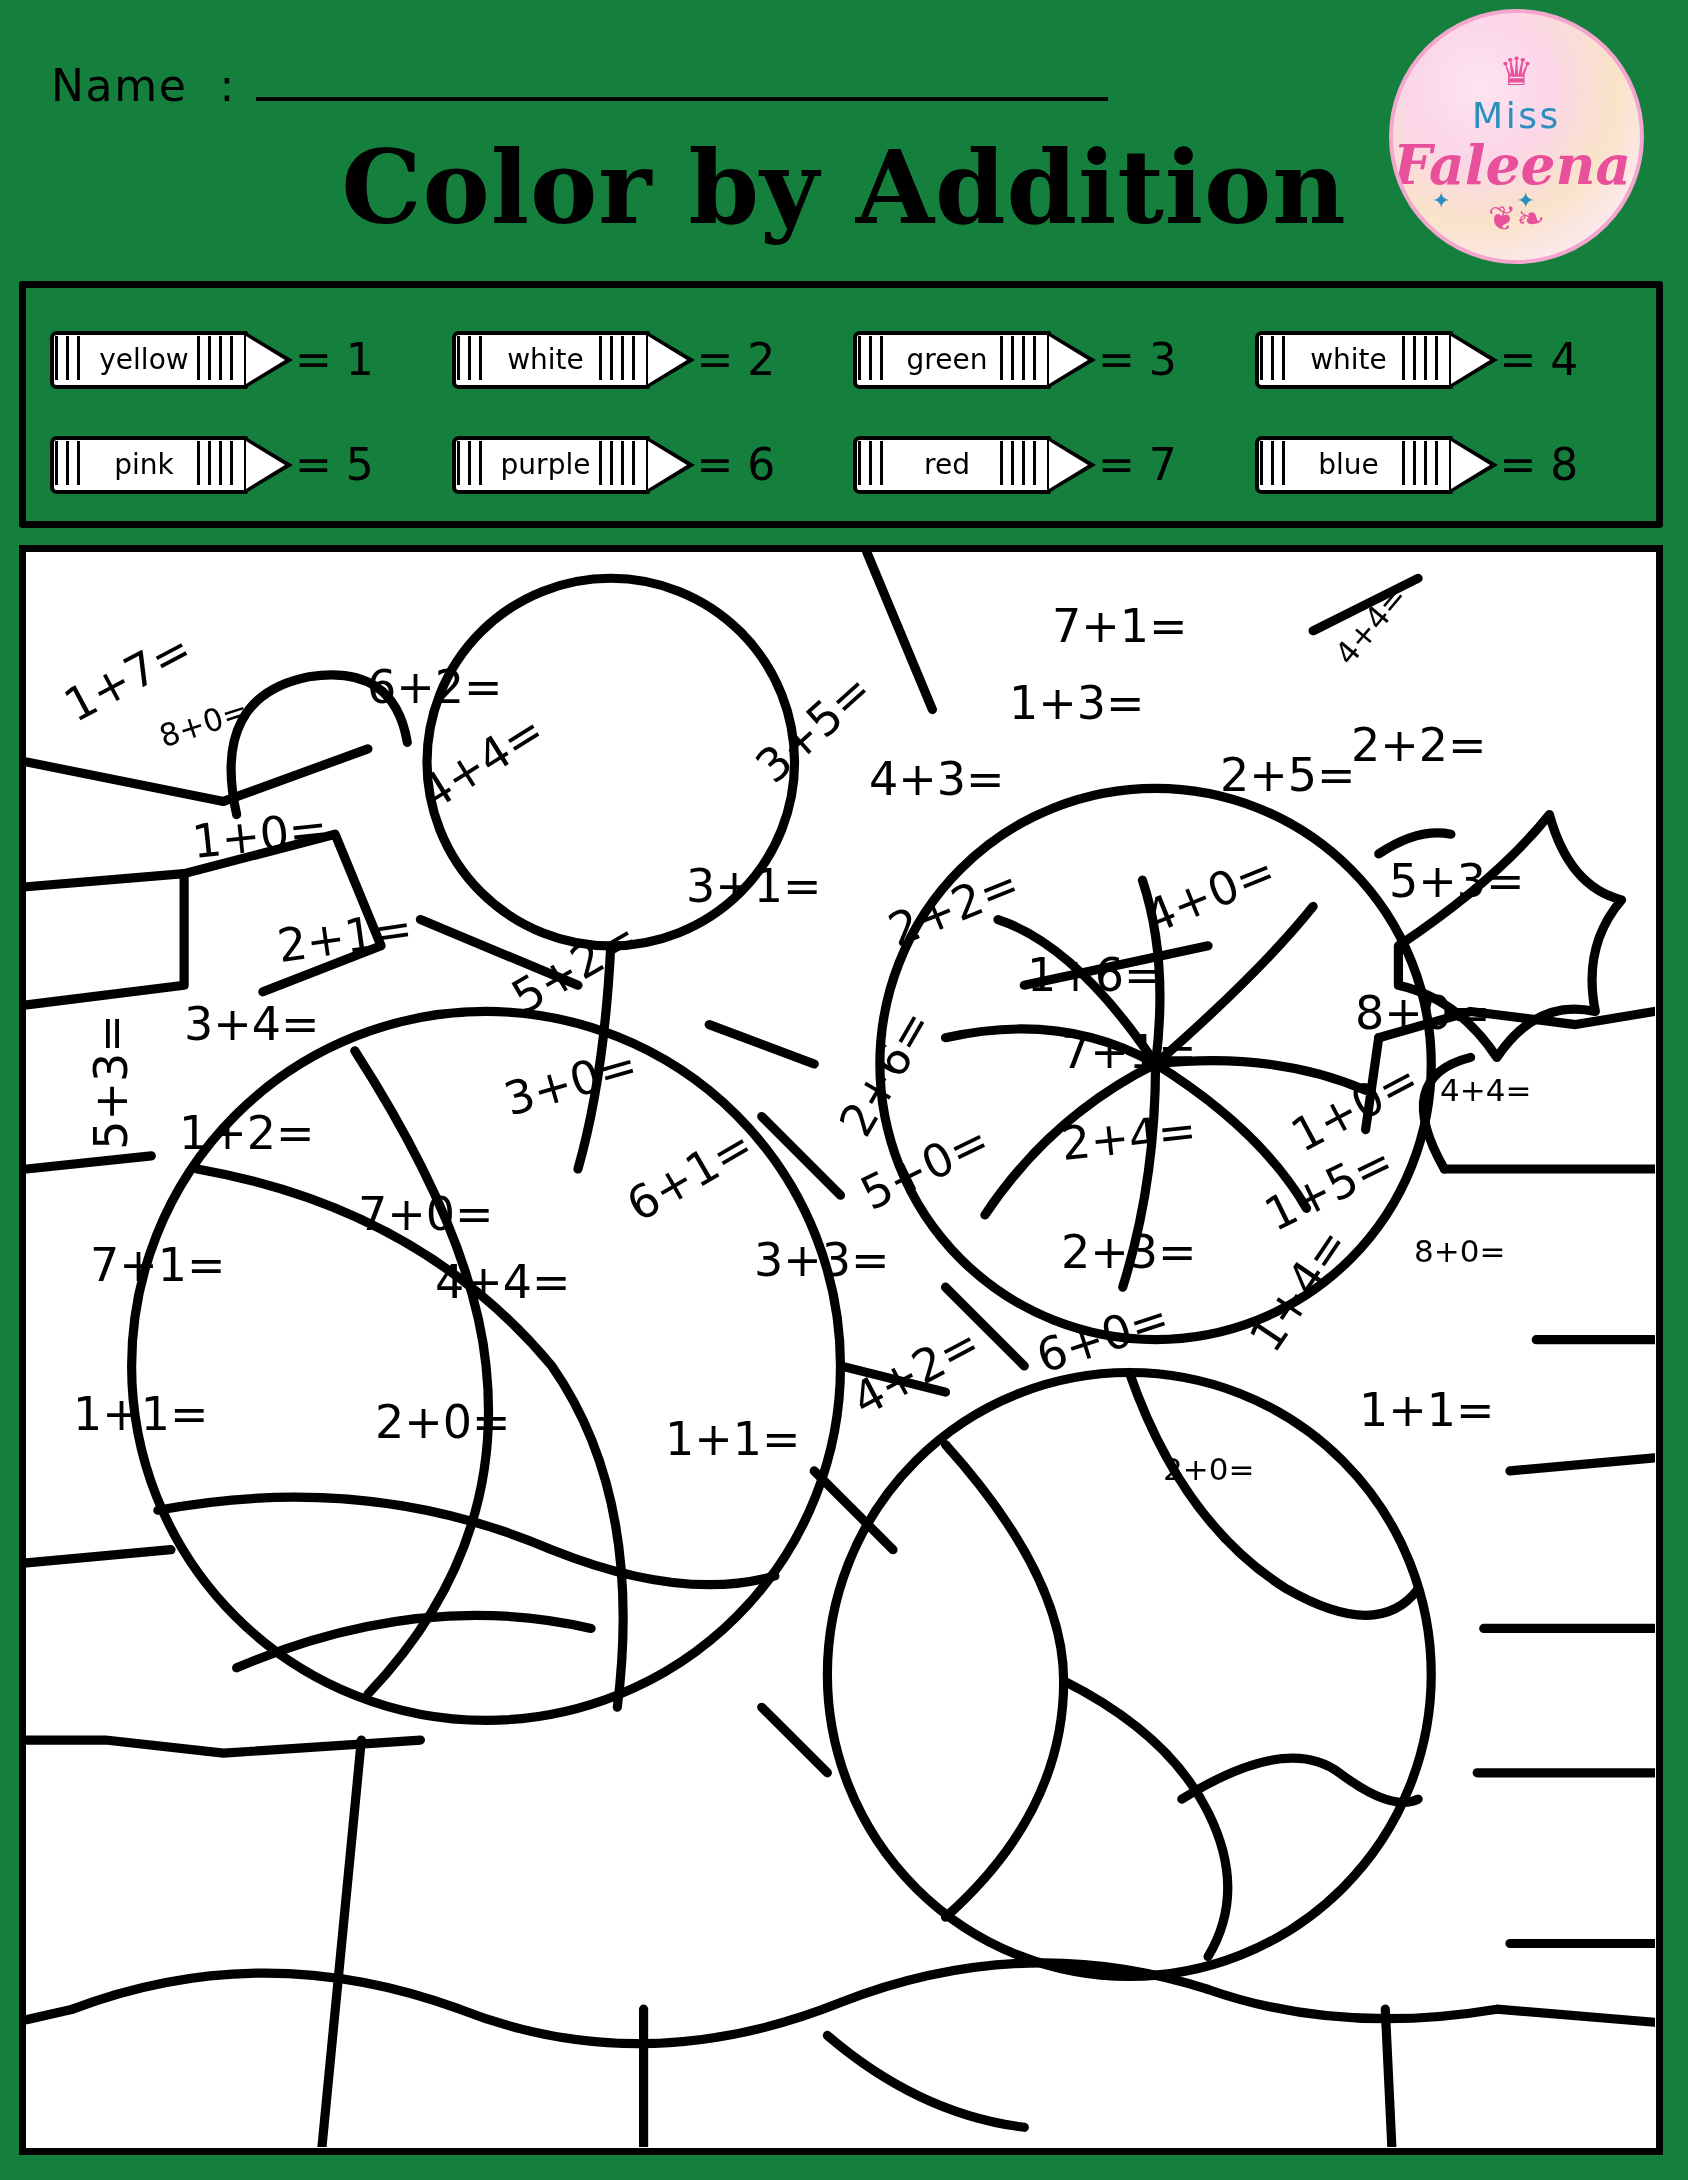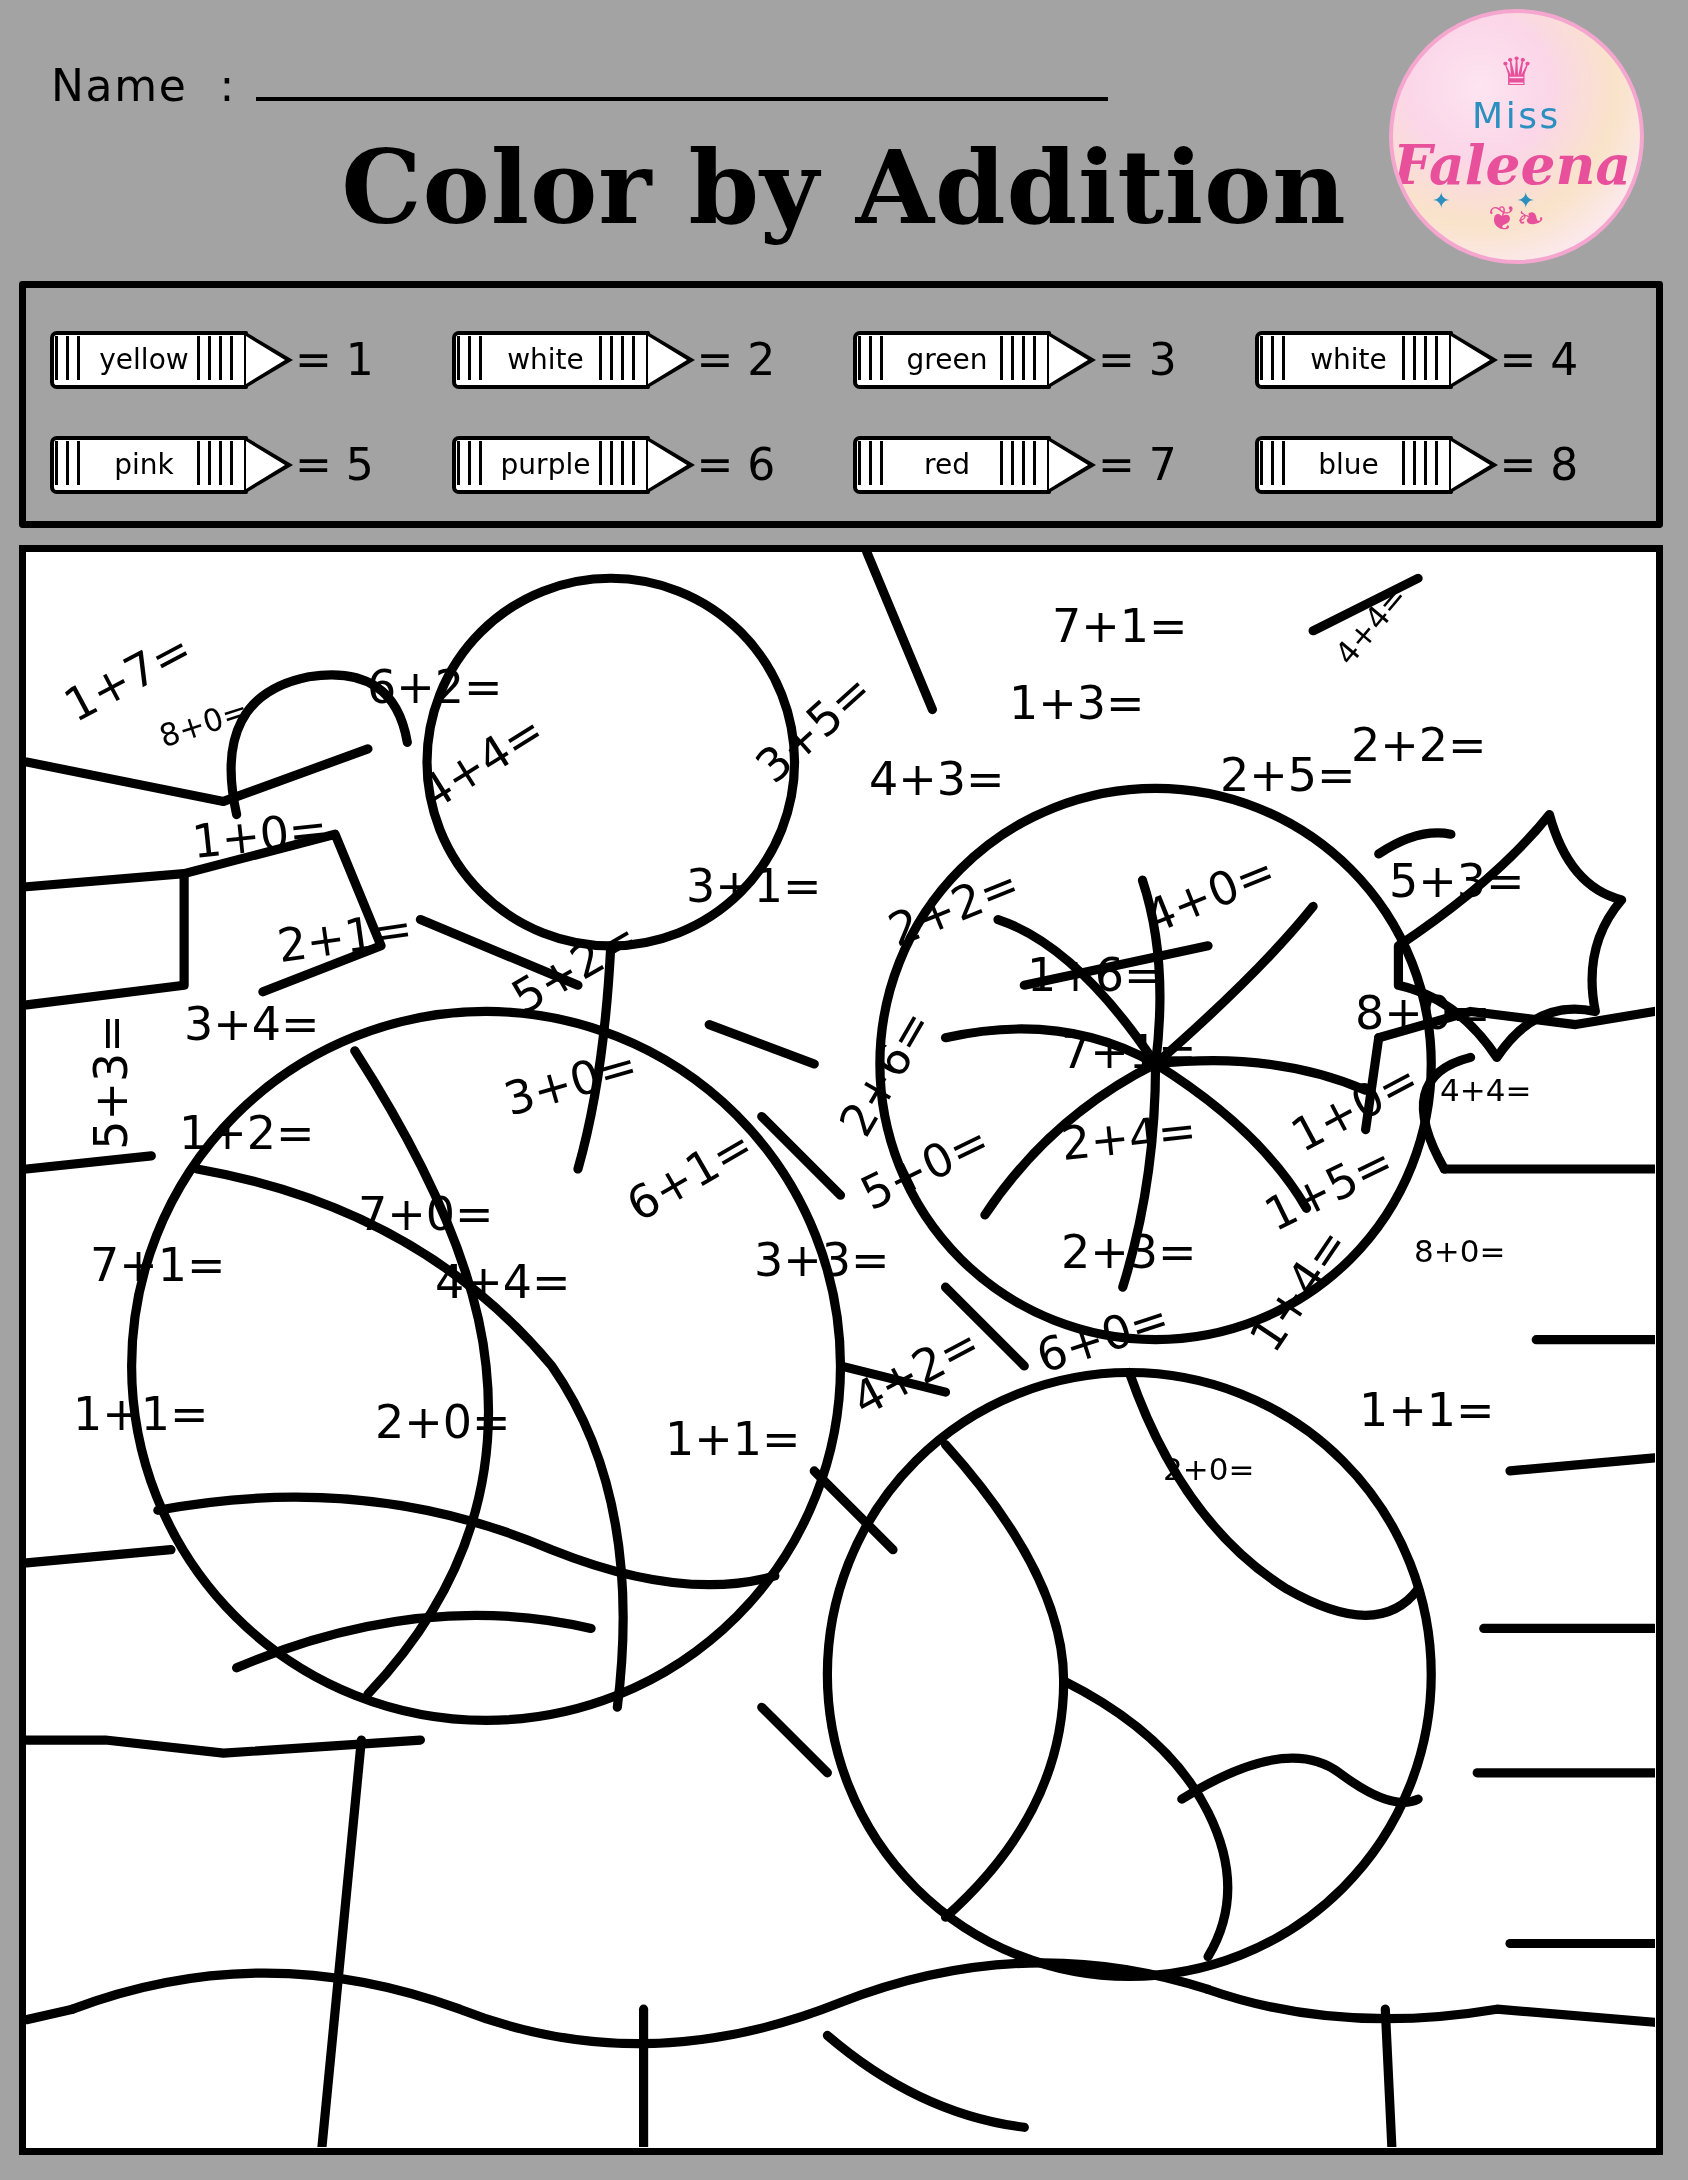--- a/index.html
+++ b/index.html
@@ -13,21 +13,21 @@
     font-family: "Liberation Sans", sans-serif;
     color: #000000;
     overflow: hidden;
     position: relative;
   }
   .page {
     position: absolute;
     left: 0; top: 0;
     width: 1688px;
     height: 2181px;
-    background: #a3a3a3;
+    background: #15803d;
   }
 
   
   .name-row {
     position: absolute;
     left: 51px;
     top: 34px;
     width: 1107px;
     height: 77px;
     display: flex;

